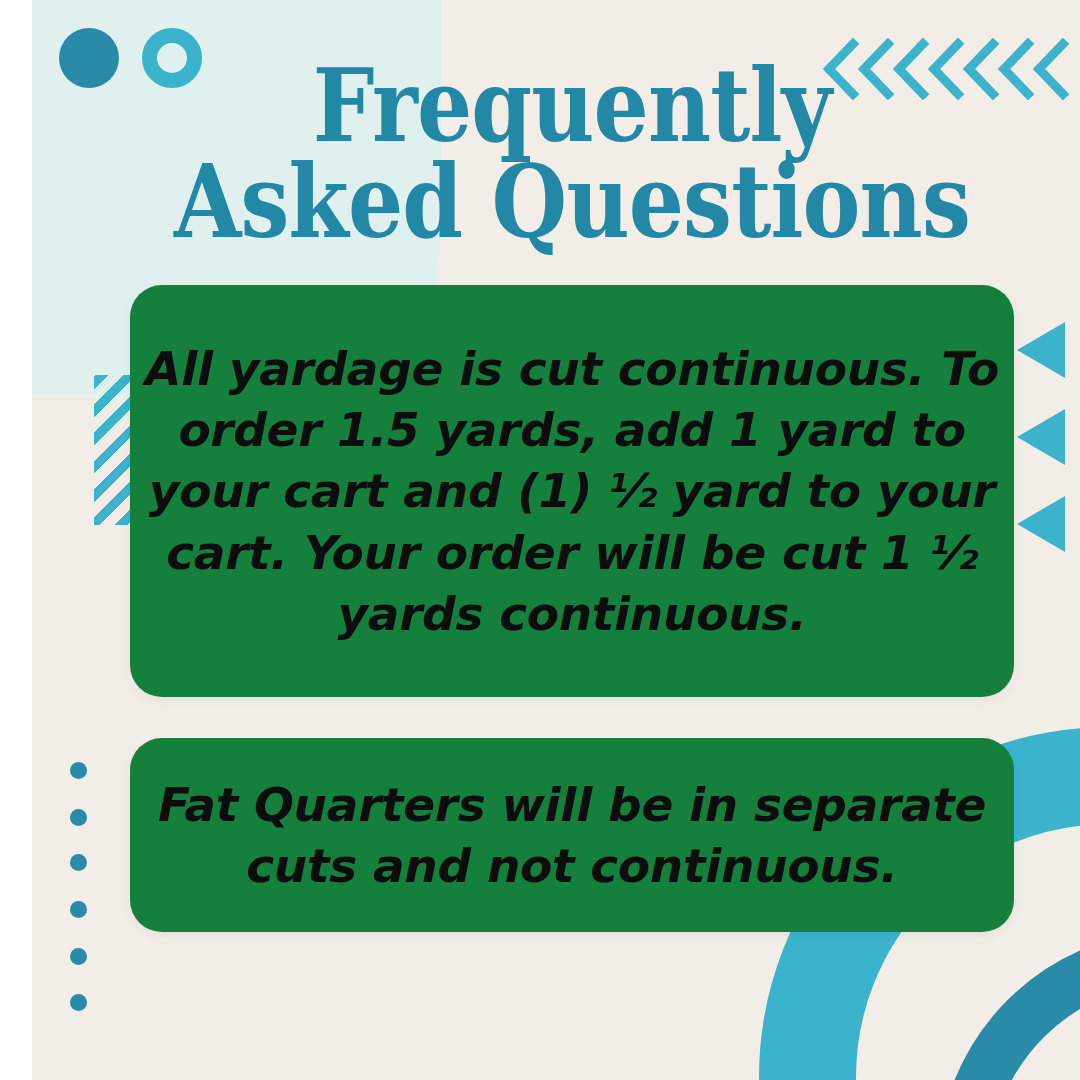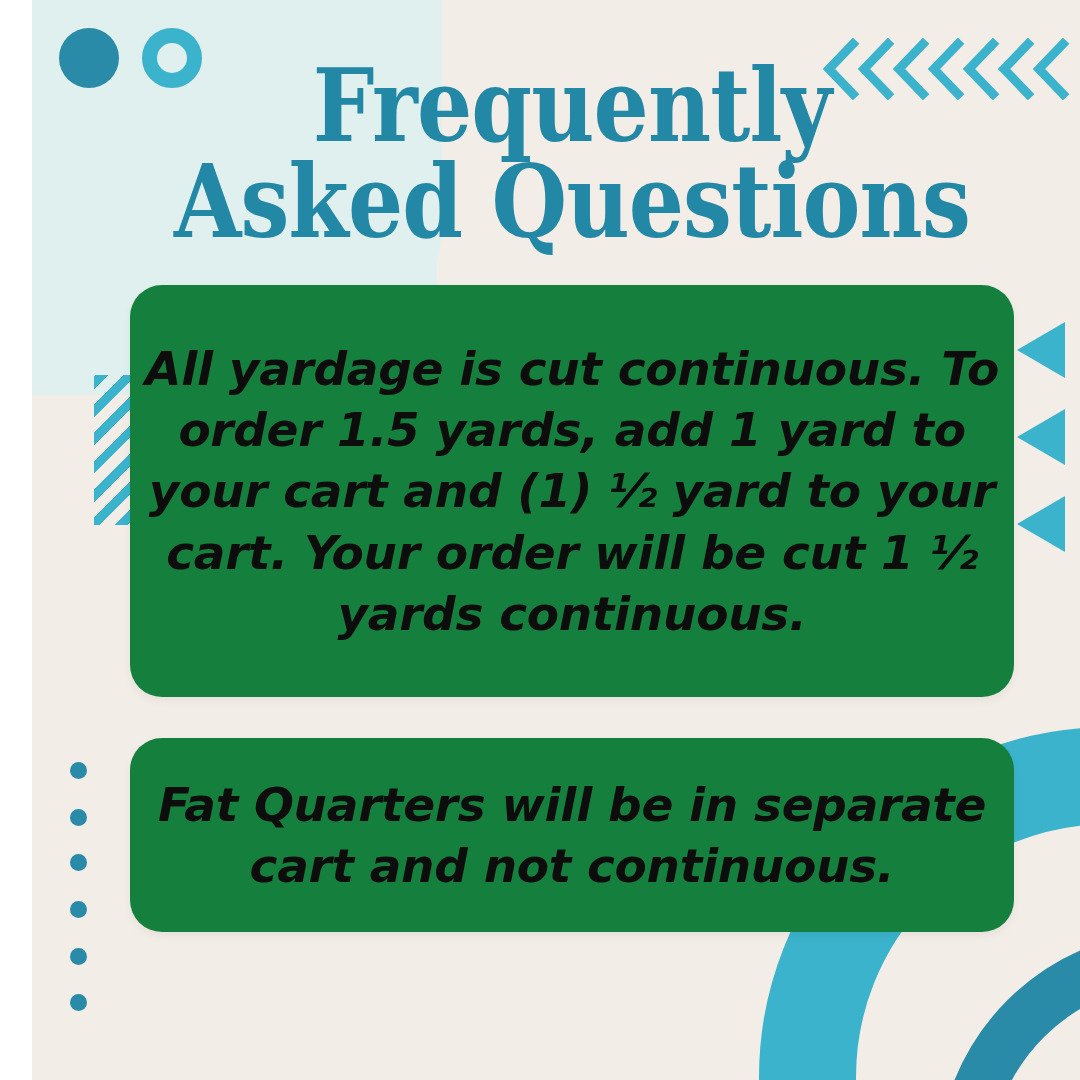--- a/index.html
+++ b/index.html
@@ -257,16 +257,16 @@
   <div class="title">
     <span class="line">Frequently</span>
     <span class="line">Asked Questions</span>
   </div>
 
   <div class="card" id="card-one">
     <p>All yardage is cut continuous. To order 1.5 yards, add 1 yard to your cart and (1) ½ yard to your cart. Your order will be cut 1 ½ yards continuous.</p>
   </div>
 
   <div class="card" id="card-two">
-    <p>Fat Quarters will be in separate cart and not continuous.</p>
+    <p>Fat Quarters will be in separate cuts and not continuous.</p>
   </div>
 
 </div>
 
 </body></html>

